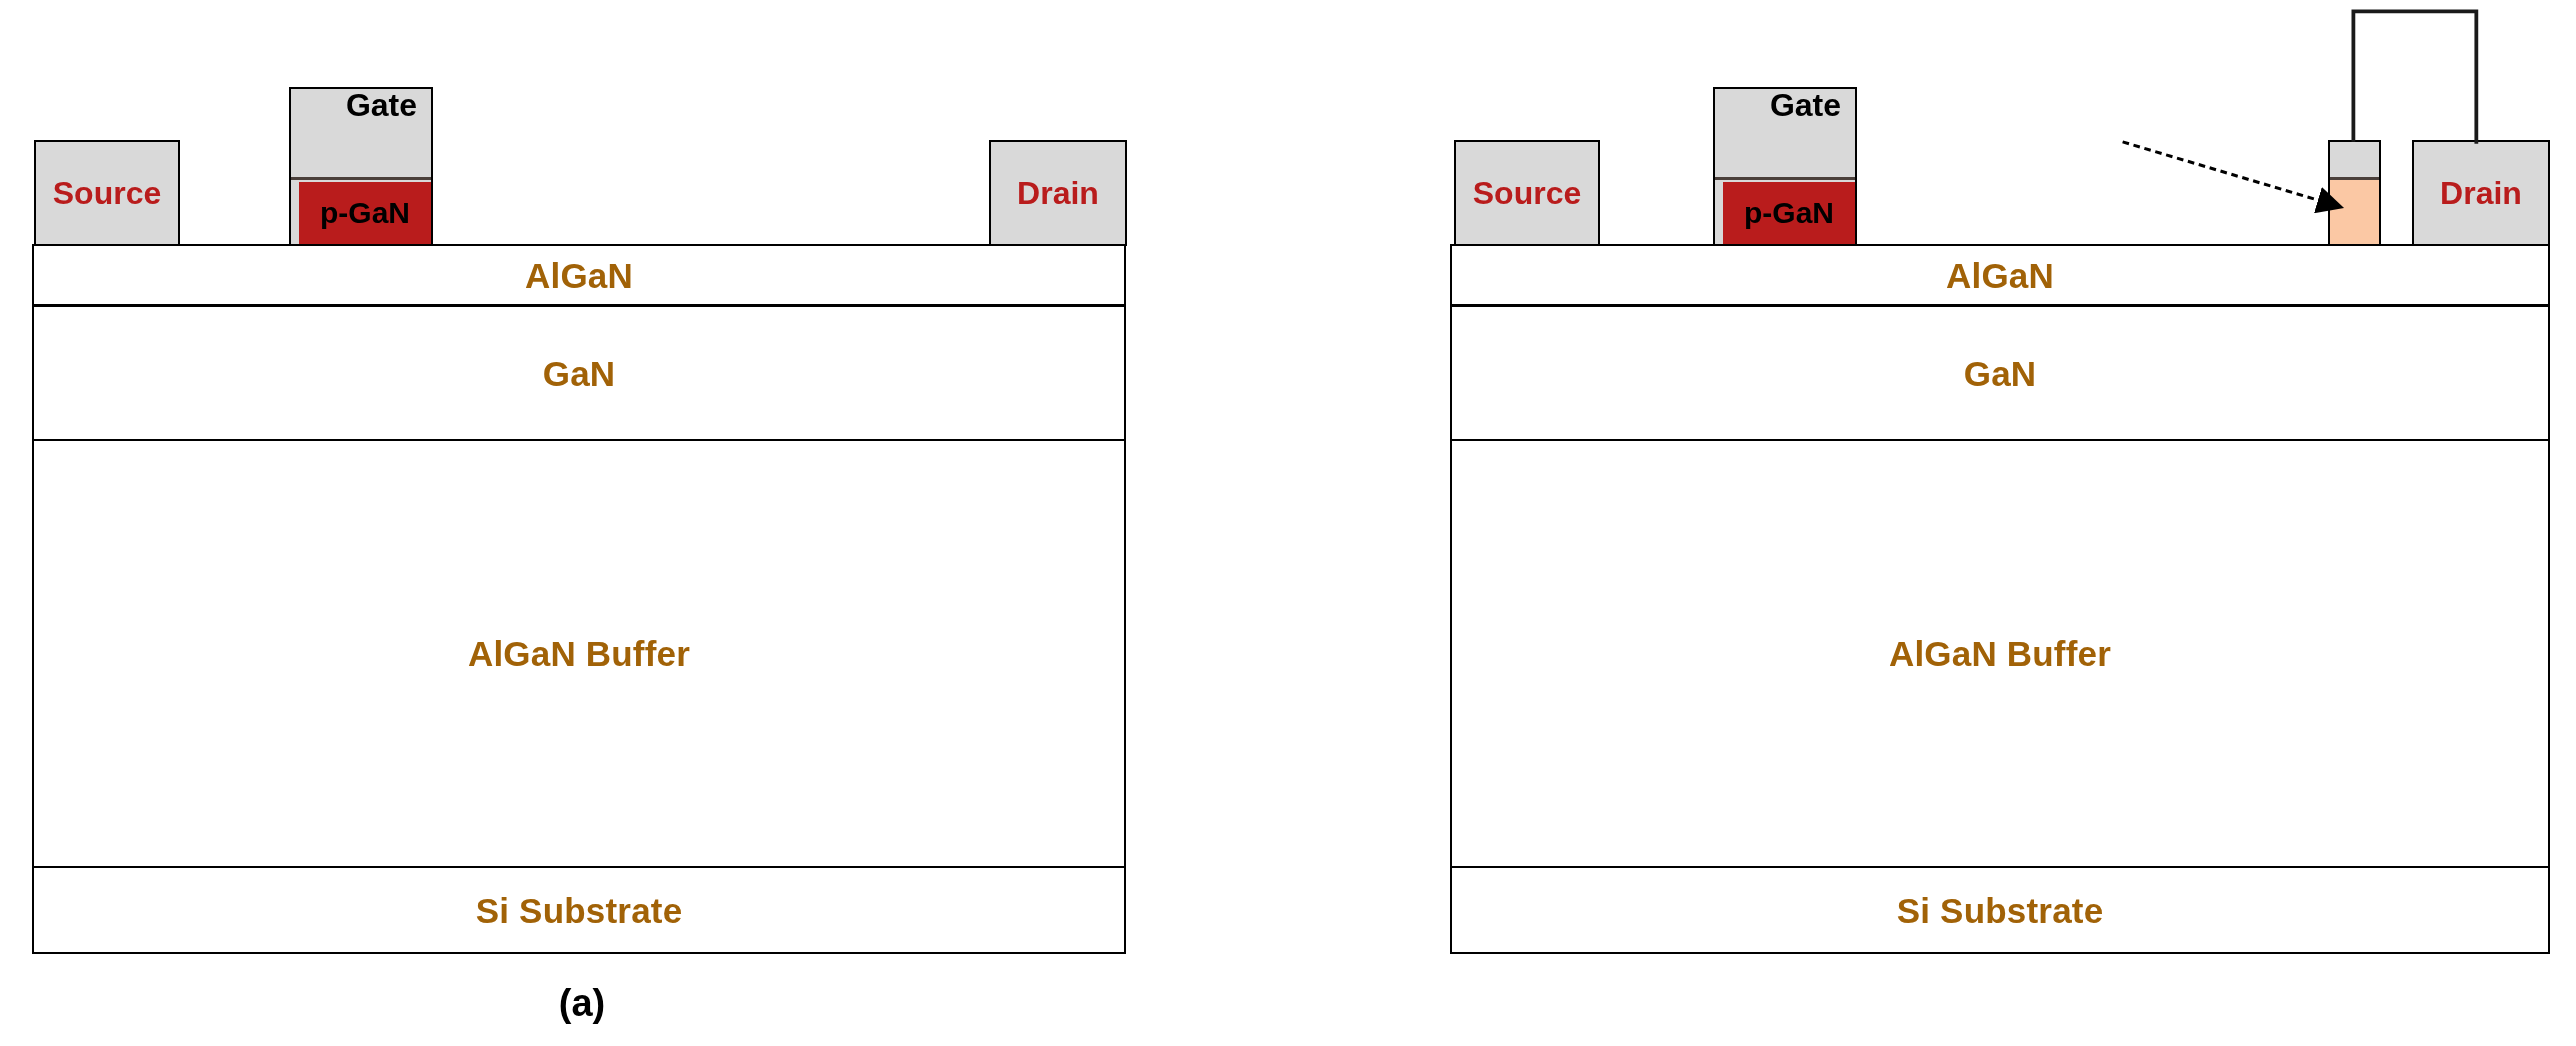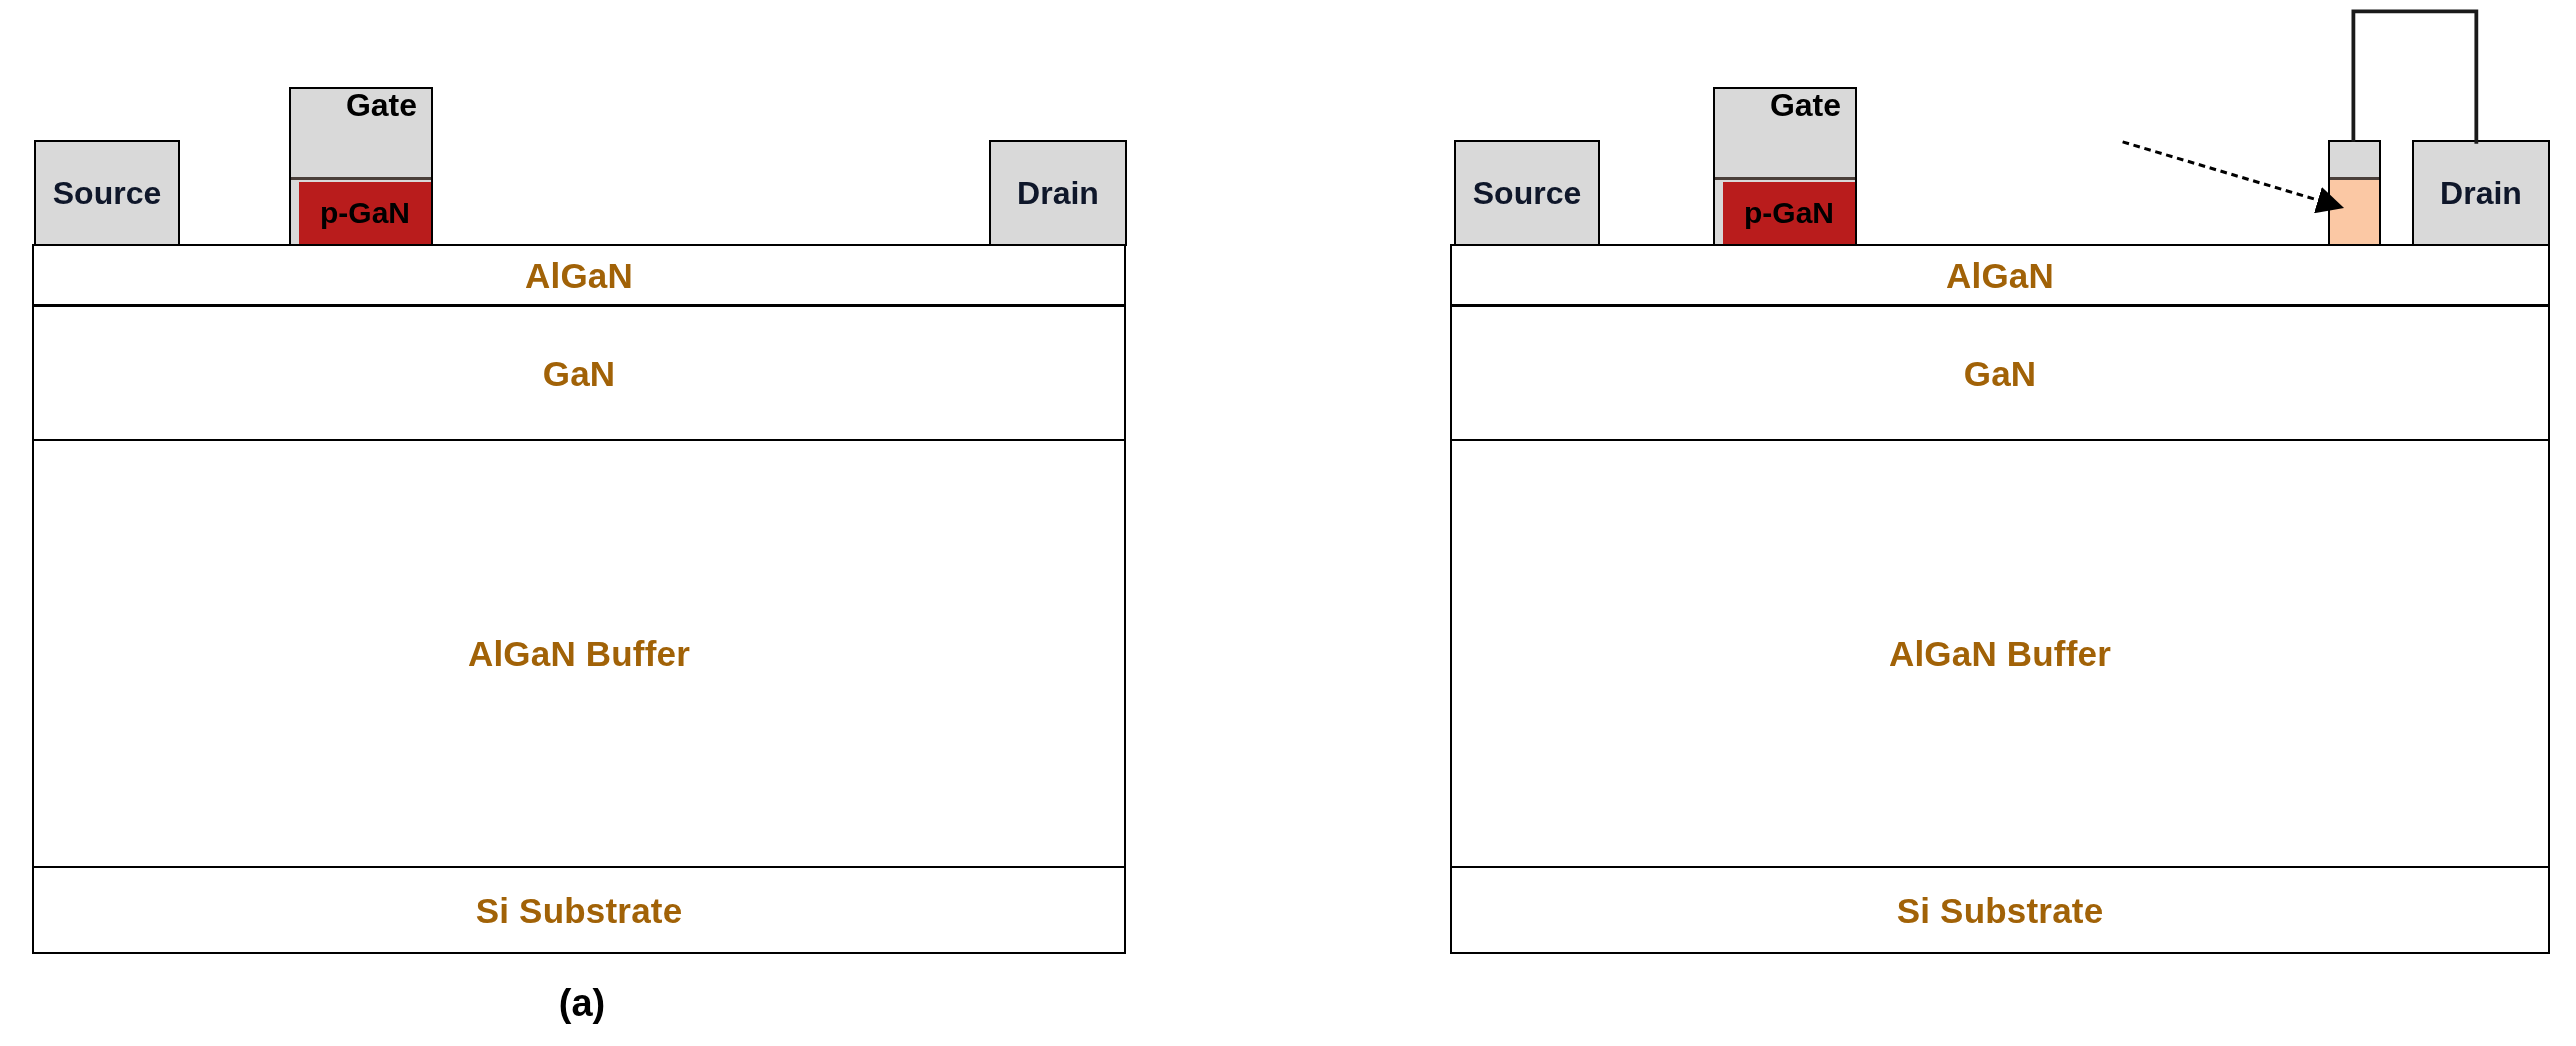--- a/index.html
+++ b/index.html
@@ -53,21 +53,21 @@
     box-sizing: border-box;
     background: #d9d9d9;
     border: 2.8px solid #000000;
     display: flex;
     align-items: center;
     justify-content: center;
   }
   .electrode-label {
     font-weight: bold;
     font-size: 32px;
-    color: #0f172a;
+    color: #b91c1c;
     line-height: 1;
   }
 
   
   .gate-stack {
     position: absolute;
     box-sizing: border-box;
     border: 2.8px solid #000000;
     background: #d9d9d9;
     overflow: hidden;

